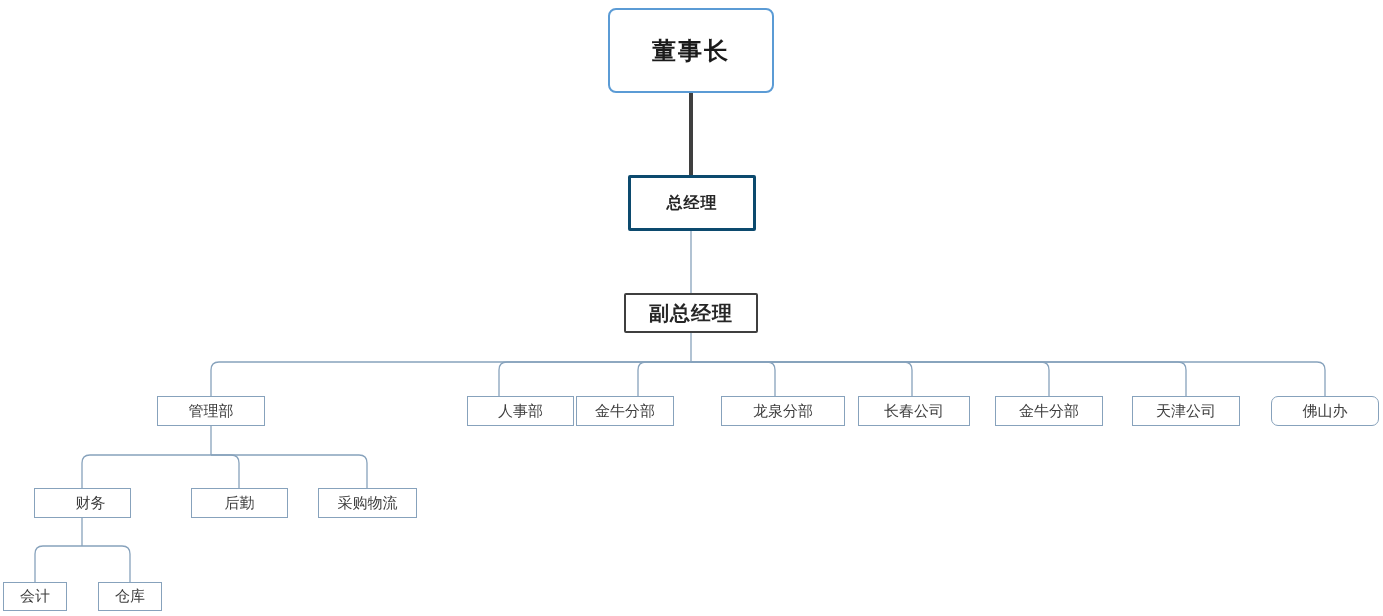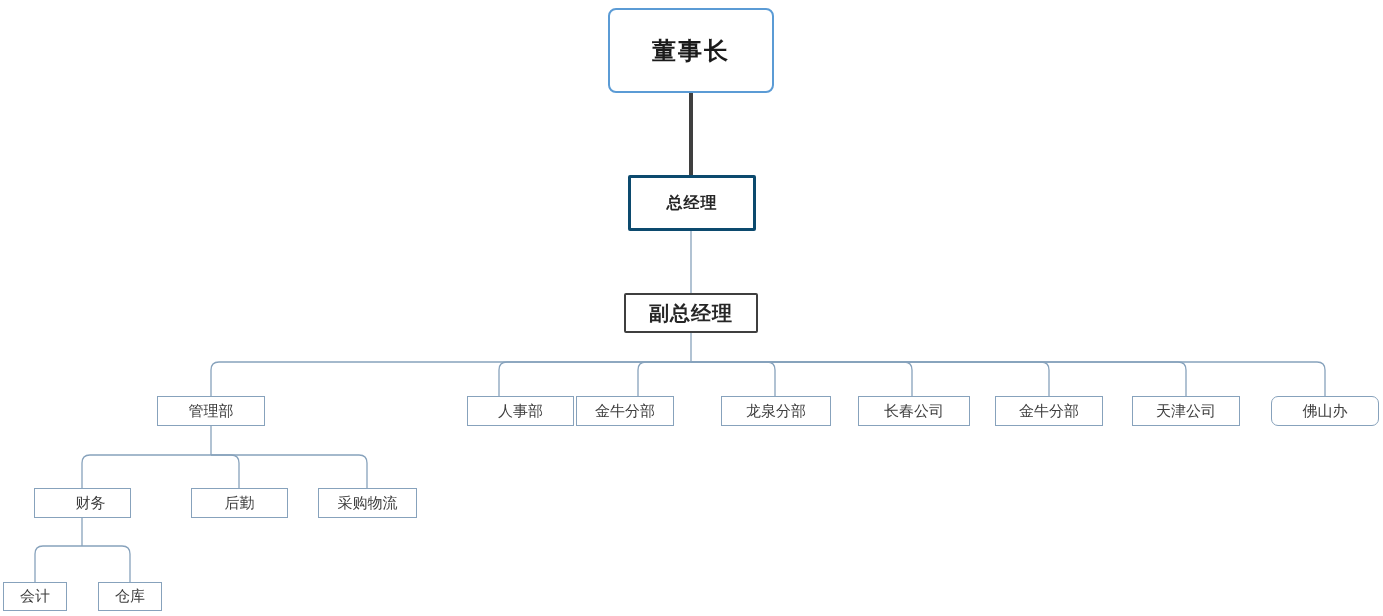--- a/index.html
+++ b/index.html
@@ -75,21 +75,21 @@
 
   <div class="node chairman" style="left:608px;top:8px;width:166px;height:85px;">董事长</div>
 
   <div class="node gm" style="left:628px;top:175px;width:128px;height:56px;">总经理</div>
 
   <div class="node dgm" style="left:624px;top:293px;width:134px;height:40px;">副总经理</div>
 
   <div class="node leaf" style="left:157px;top:396px;width:108px;height:30px;text-align:right;">管理部</div>
   <div class="node leaf" style="left:467px;top:396px;width:107px;height:30px;">人事部</div>
   <div class="node leaf" style="left:576px;top:396px;width:98px;height:30px;">金牛分部</div>
-  <div class="node leaf" style="left:721px;top:396px;width:110px;height:30px;">龙泉分部</div>
+  <div class="node leaf" style="left:721px;top:396px;width:124px;height:30px;">龙泉分部</div>
   <div class="node leaf" style="left:858px;top:396px;width:112px;height:30px;">长春公司</div>
   <div class="node leaf" style="left:995px;top:396px;width:108px;height:30px;">金牛分部</div>
   <div class="node leaf" style="left:1132px;top:396px;width:108px;height:30px;">天津公司</div>
   <div class="node leaf" style="left:1271px;top:396px;width:108px;height:30px;border-radius:7px;">佛山办</div>
 
   <div class="node leaf" style="left:34px;top:488px;width:97px;height:30px;padding-left:16px;">财务</div>
   <div class="node leaf" style="left:191px;top:488px;width:97px;height:30px;">后勤</div>
   <div class="node leaf" style="left:318px;top:488px;width:99px;height:30px;">采购物流</div>
 
   <div class="node leaf" style="left:3px;top:582px;width:64px;height:29px;">会计</div>

